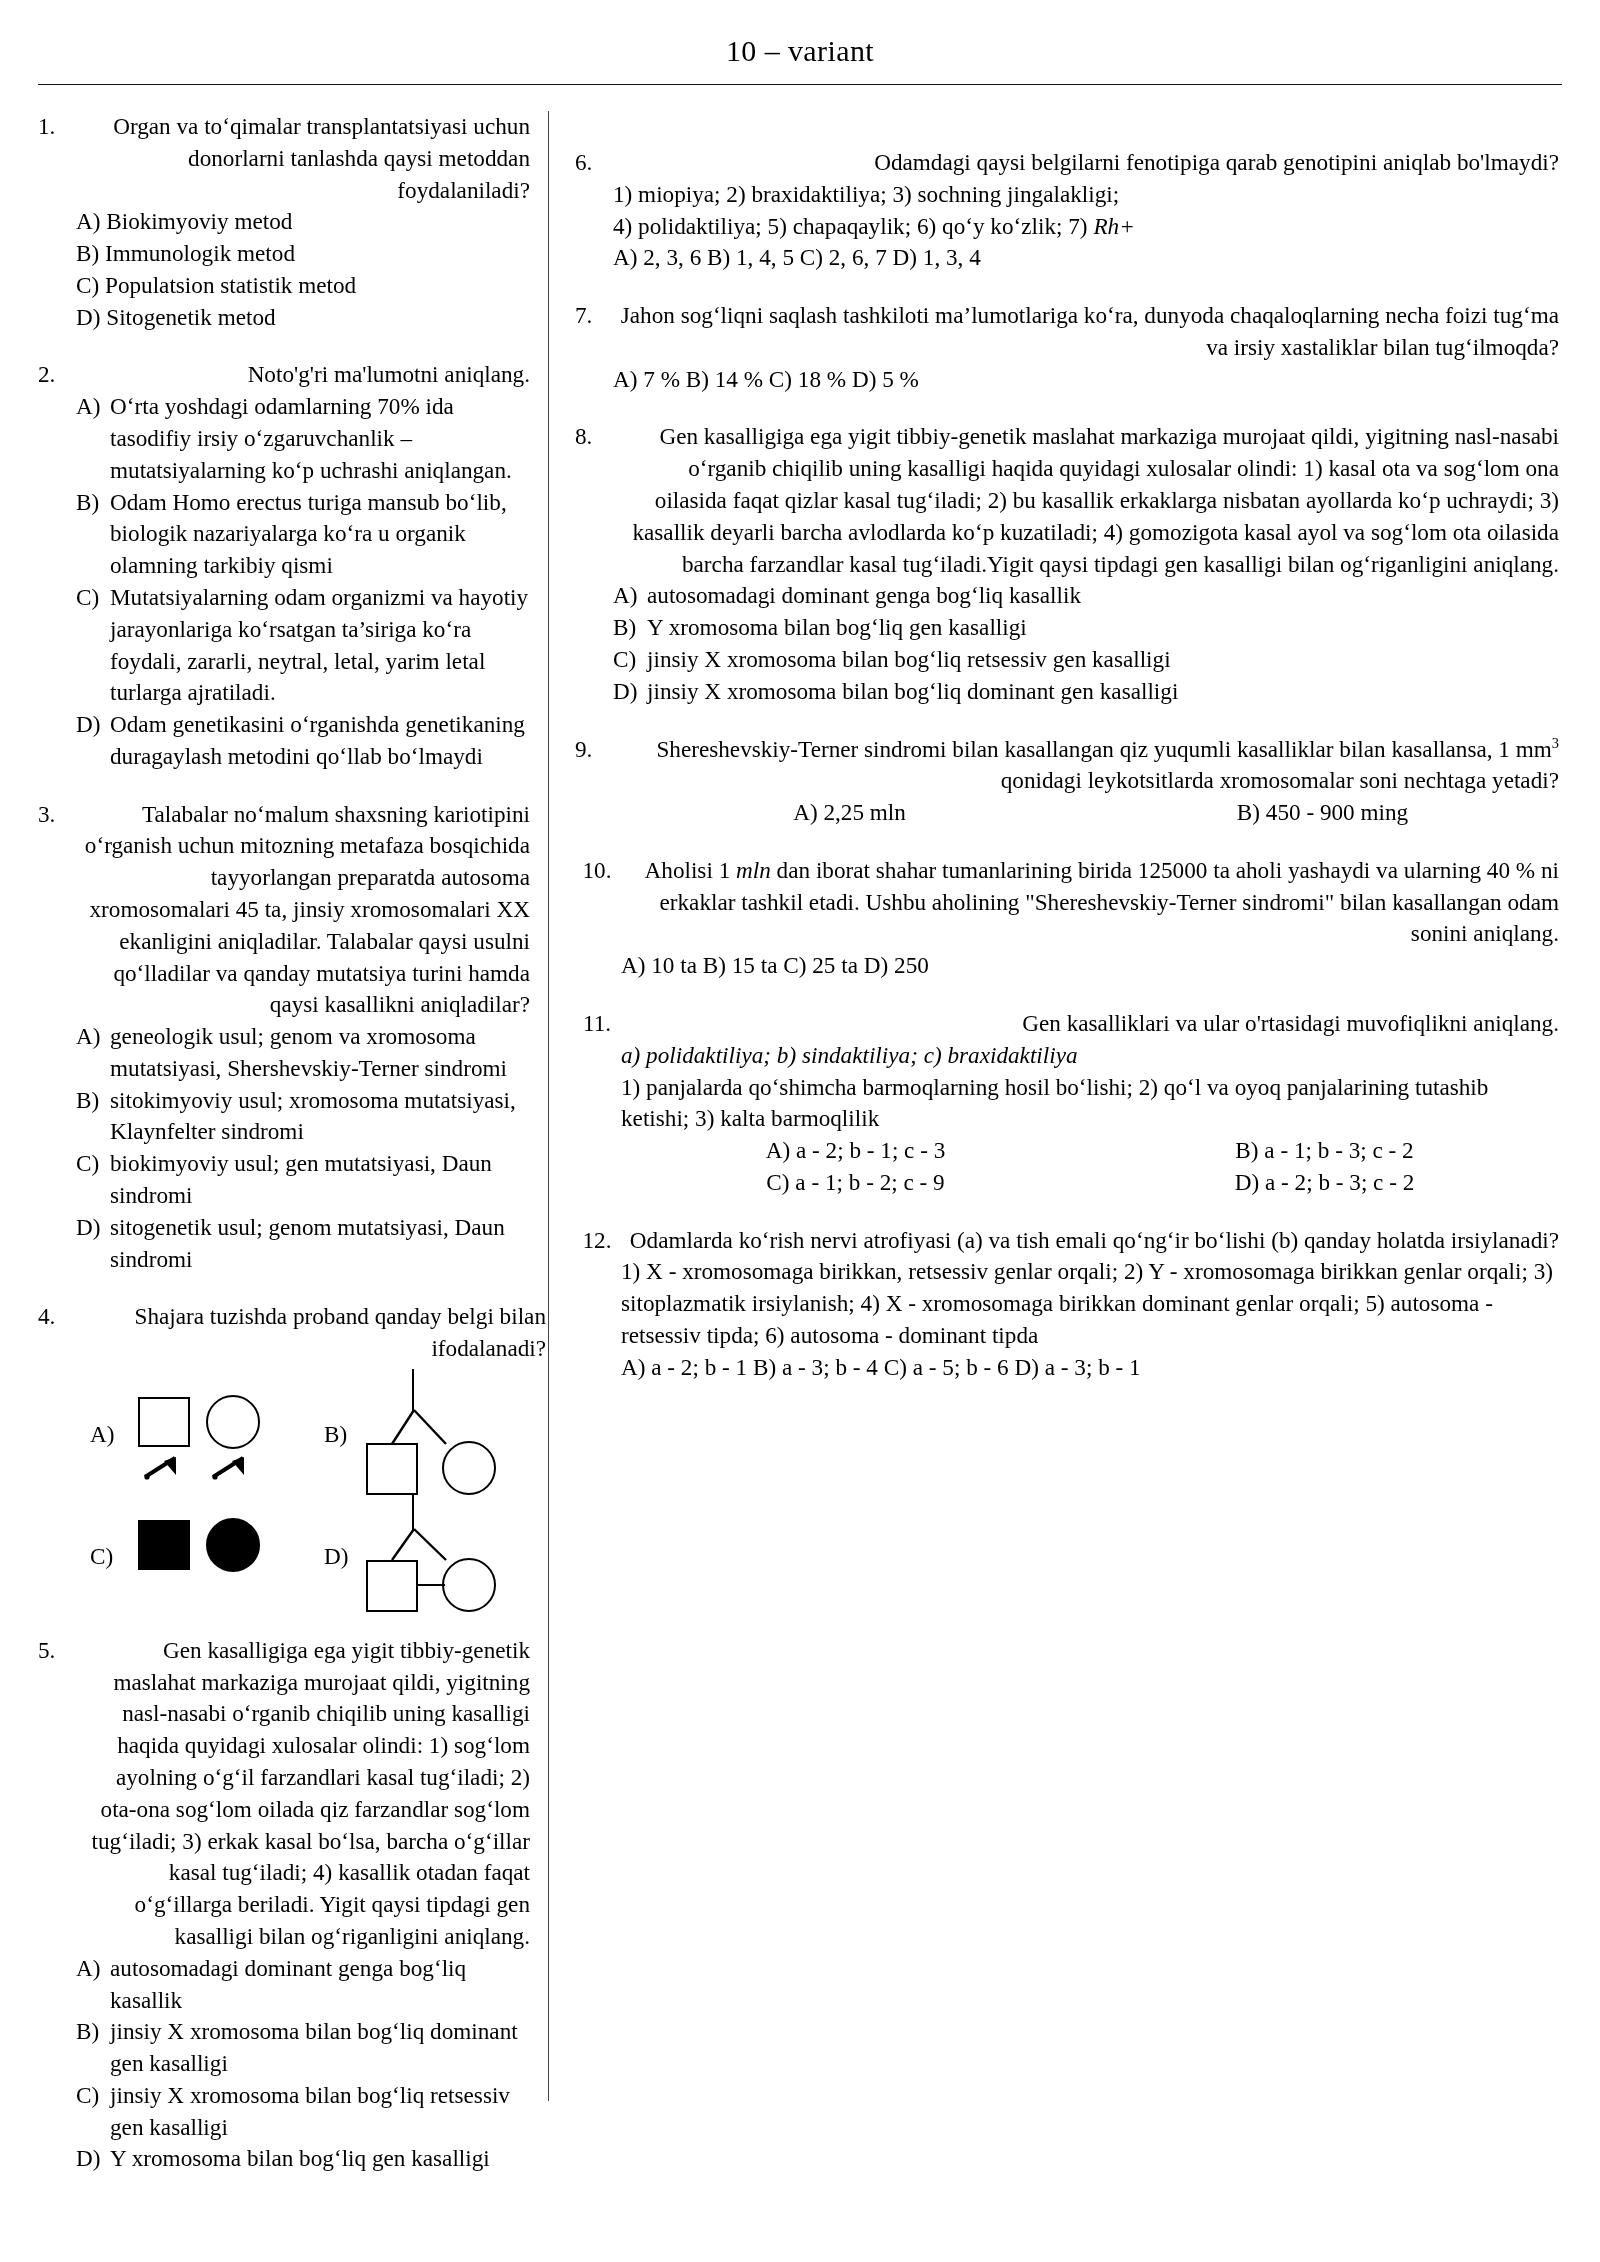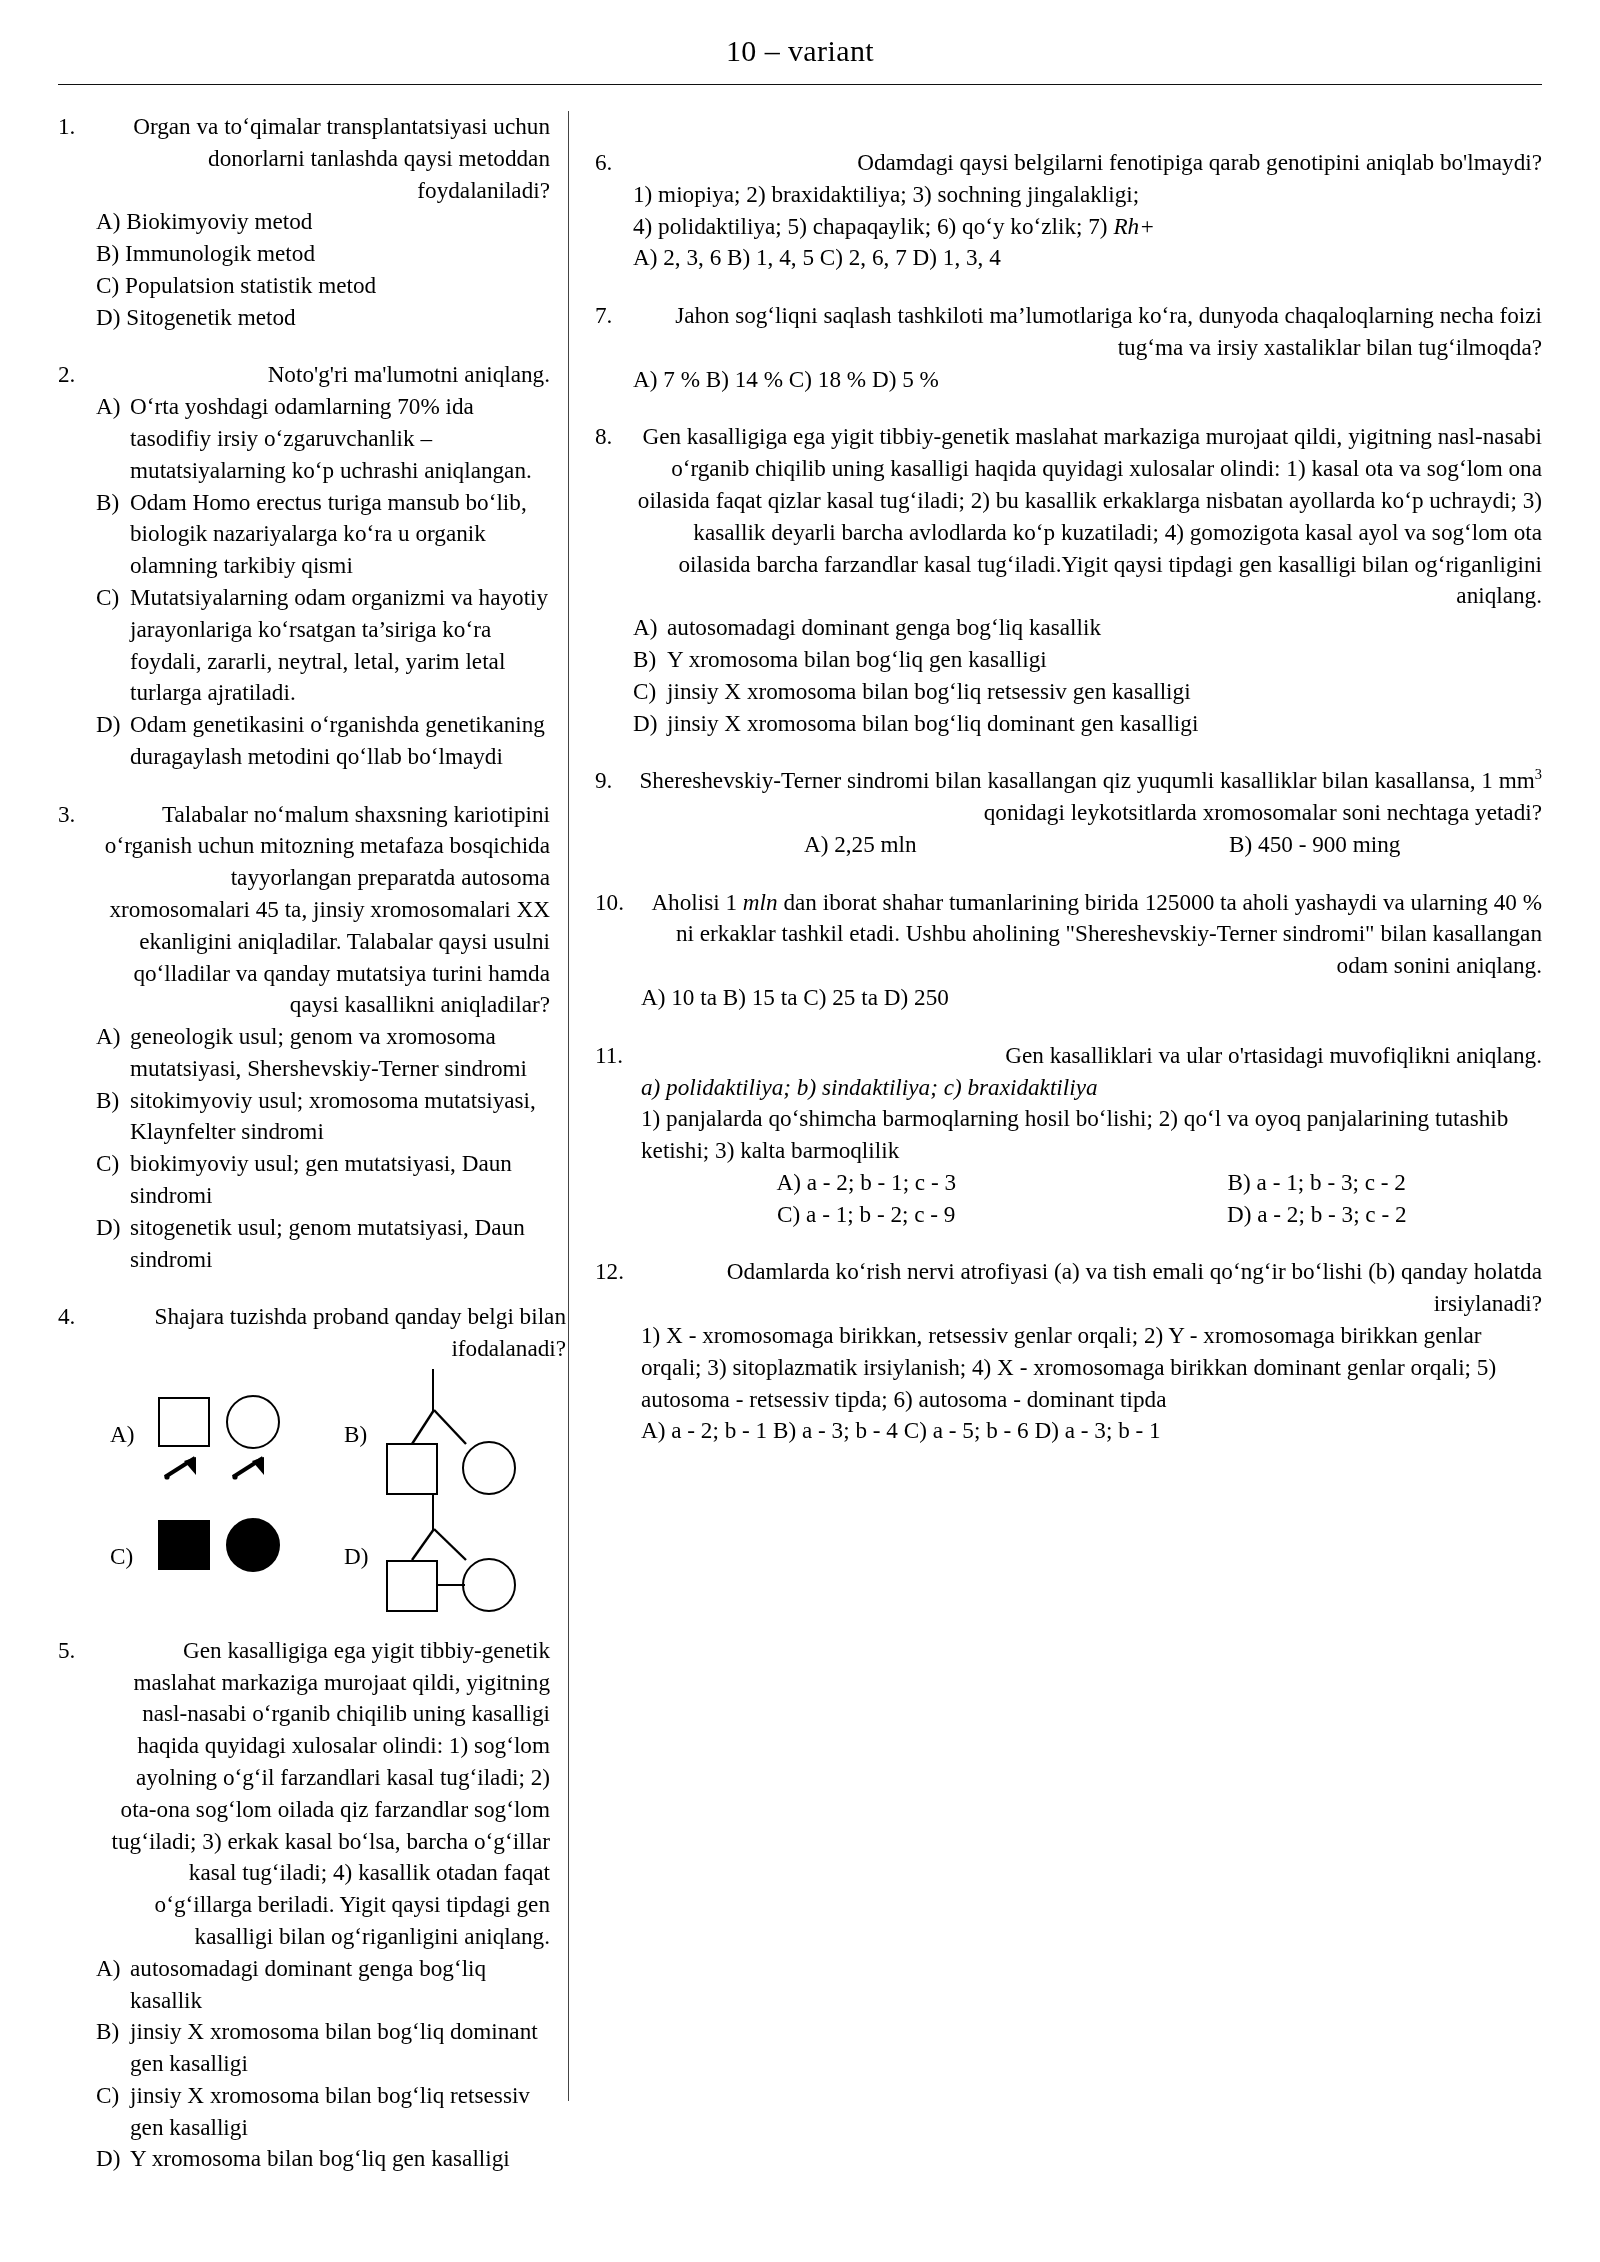--- a/index.html
+++ b/index.html
@@ -13,21 +13,21 @@
     font-family: "Liberation Serif", "DejaVu Serif", serif;
     color: #000000;
     position: relative;
     overflow: hidden;
   }
   .page {
     position: relative;
     width: 1600px;
     height: 2262px;
     box-sizing: border-box;
-    padding: 0 58px;
+    padding: 0 38px;
   }
   .page-header {
     text-align: center;
     font-size: 30px;
     letter-spacing: 0.4px;
     padding-top: 34px;
     padding-bottom: 16px;
   }
   .header-rule {
     border: none;
@@ -70,20 +70,21 @@
   }
   .q-num {
     min-width: 36px;
     flex: 0 0 36px;
     text-align: left;
     padding-right: 2px;
   }
   .q-num.wide {
     min-width: 44px;
     flex: 0 0 44px;
+    text-align: center;
   }
   .q-body {
     flex: 1 1 auto;
   }
   .q-stem {
     margin: 0;
     text-align: right;
   }
   .opt-list {
     margin: 0;

